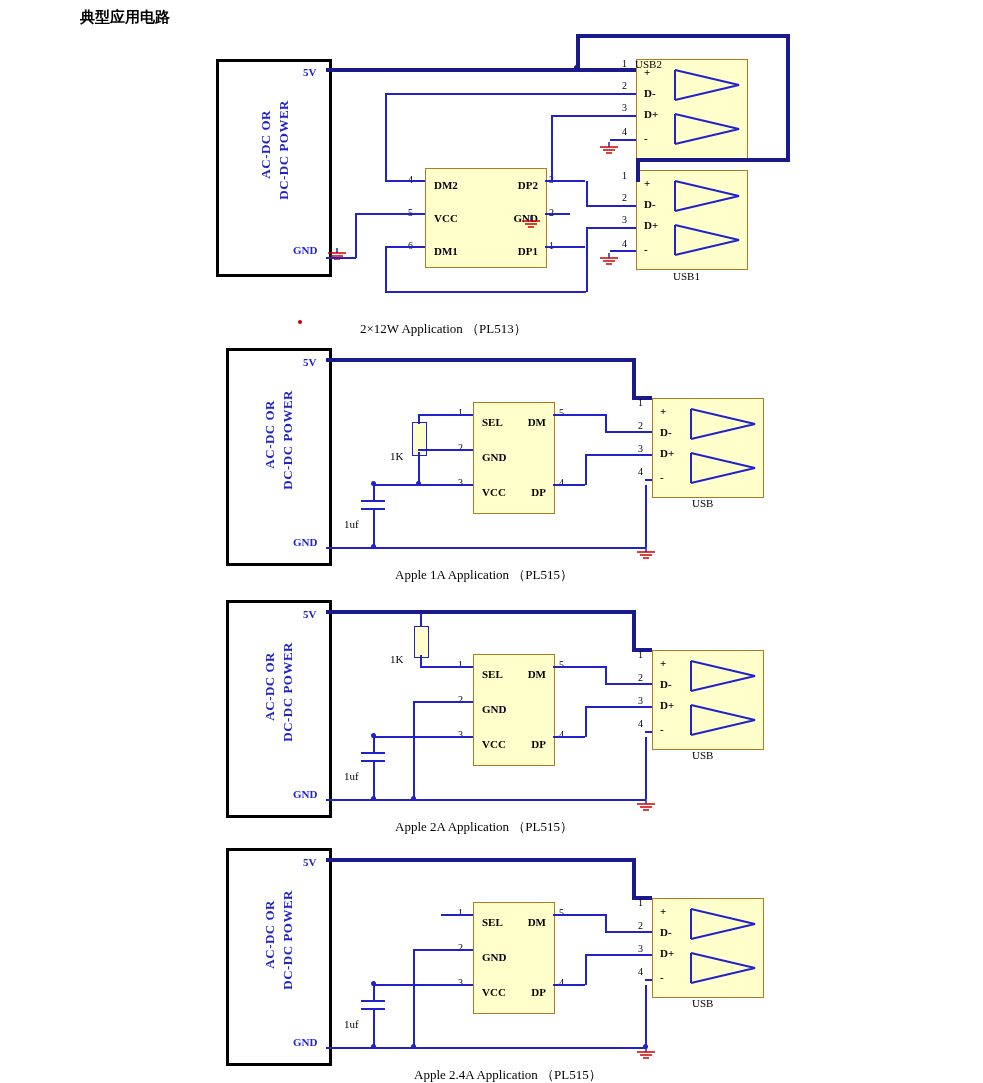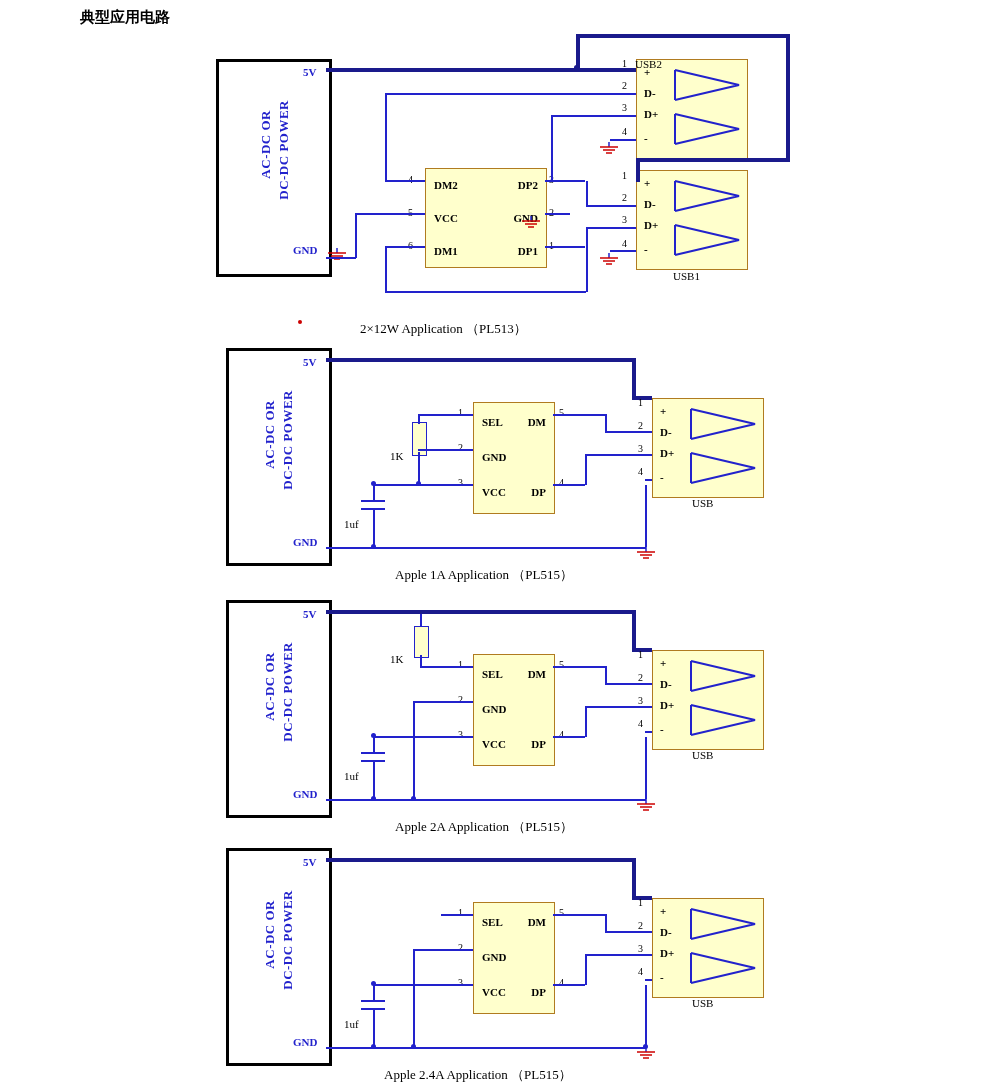--- a/index.html
+++ b/index.html
@@ -438,14 +438,14 @@
   <div class="num" style="left:638px;top:57px;">1</div>
   <div class="num" style="left:638px;top:80px;">2</div>
   <div class="num" style="left:638px;top:103px;">3</div>
   <div class="num" style="left:638px;top:126px;">4</div>
   <div class="wire h" style="left:605px;top:91px;width:47px;"></div>
   <div class="wire h" style="left:585px;top:114px;width:67px;"></div>
   <div class="wire h" style="left:645px;top:139px;width:7px;"></div>
   <div class="wire v" style="left:605px;top:74px;height:18px;"></div>
   <div class="wire v" style="left:585px;top:114px;height:31px;"></div>
 
-  <div class="caption" style="left:384px;top:226px;">Apple 2.4A  Application （PL515）</div>
+  <div class="caption" style="left:414px;top:226px;">Apple 2.4A  Application （PL515）</div>
 </div>
 
 </body></html>

